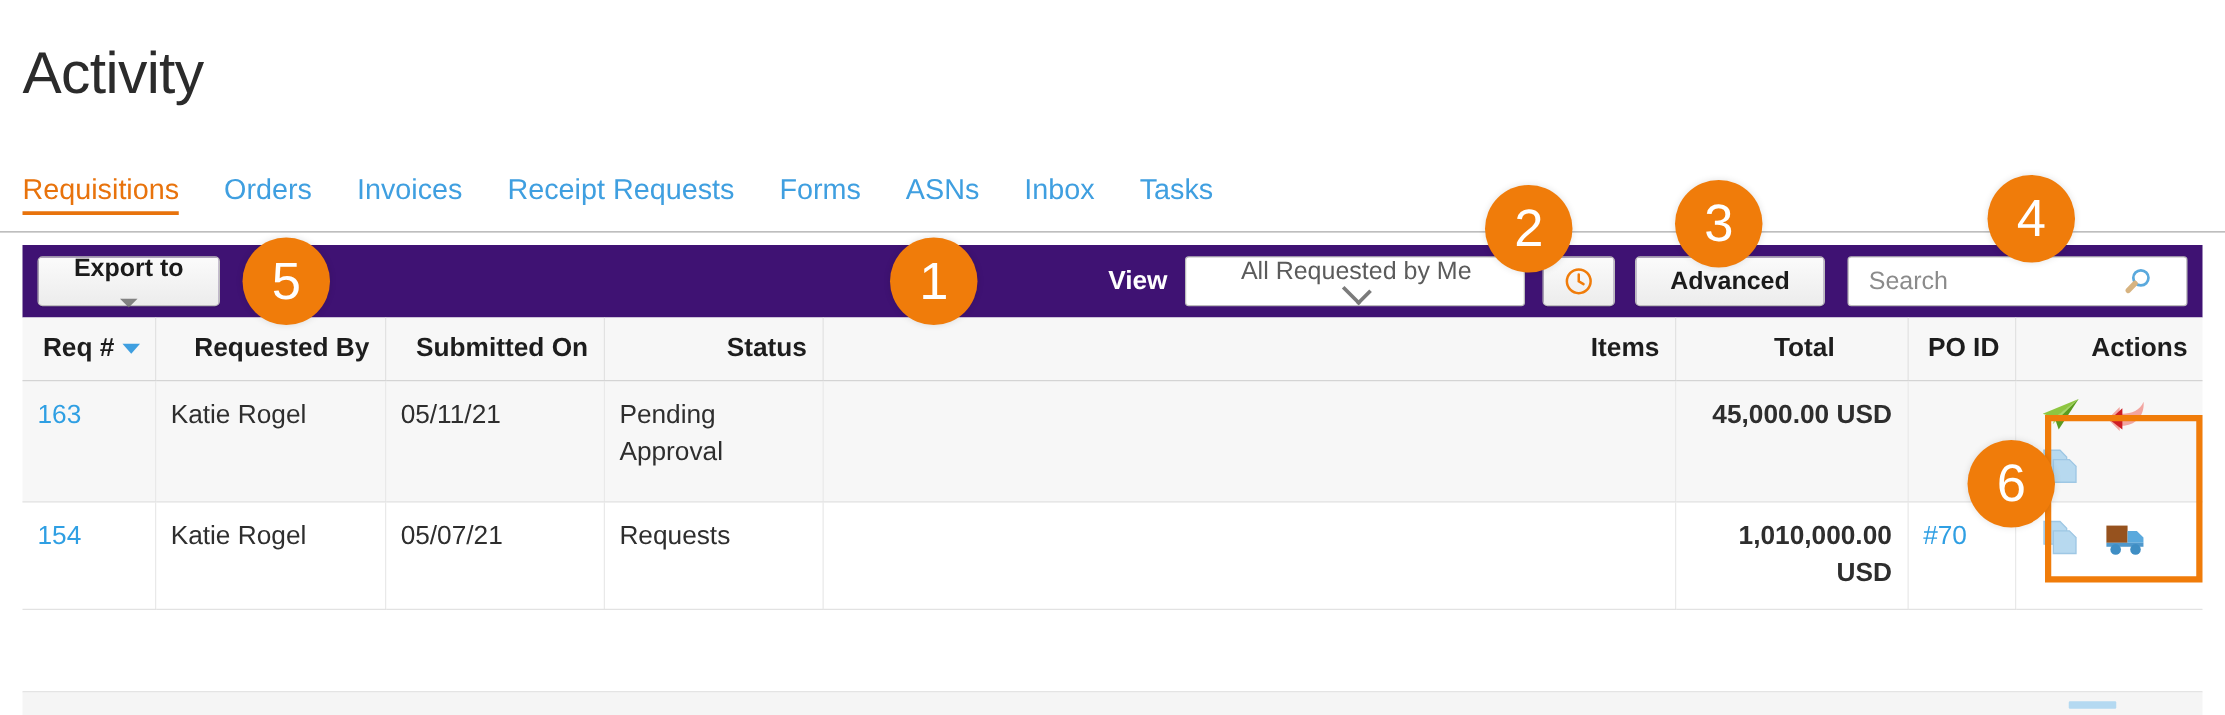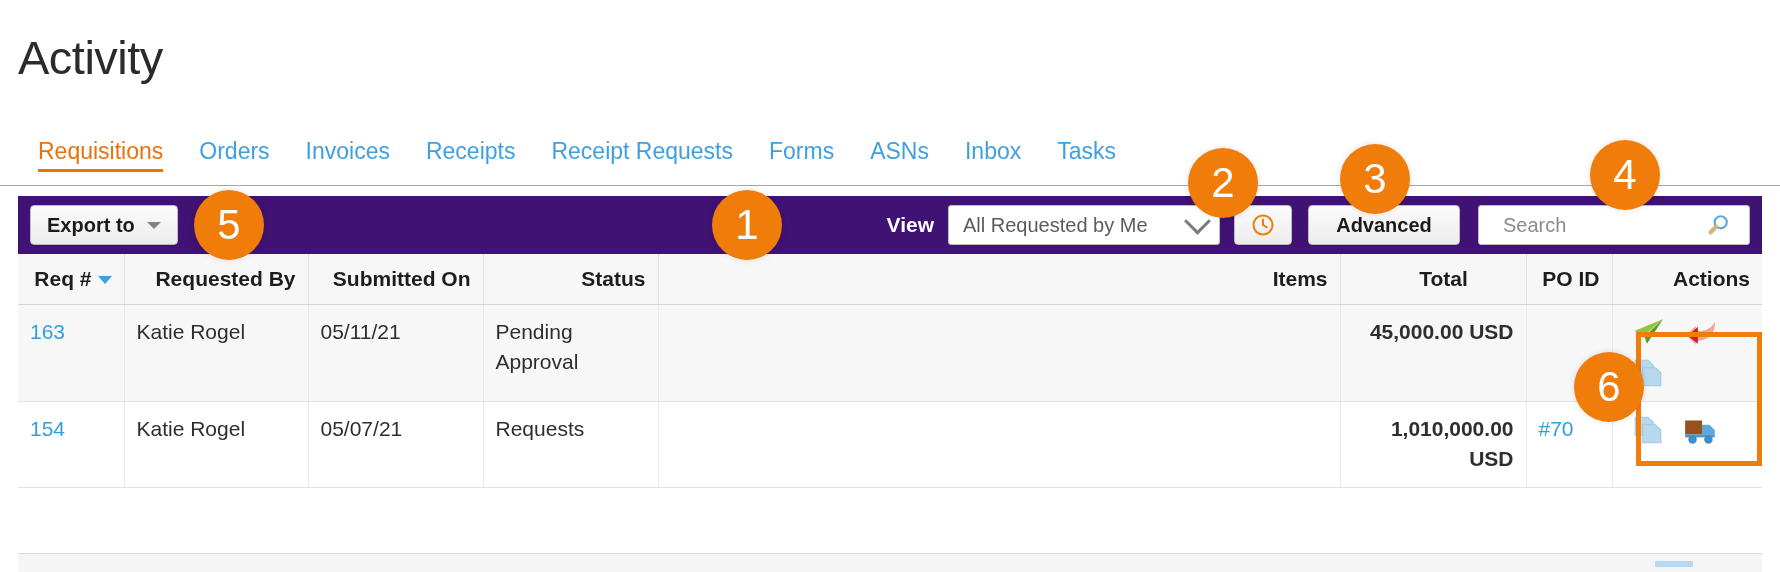--- a/index.html
+++ b/index.html
@@ -39,21 +39,21 @@
     white-space: nowrap;
   }
   .tab {
     font-size: 23px;
     color: #3f9fe0;
     padding: 0 18px 10px 18px;
     line-height: 1.15;
     cursor: pointer;
     position: relative;
   }
-  .tab:first-child { padding-left: 0; margin-left: 20px; }
+  .tab:first-child { padding-left: 0; }
   .tab.active {
     color: #e8730c;
   }
   .tab.active::after {
     content: "";
     position: absolute;
     left: 0;
     right: 18px;
     bottom: 2px;
     height: 3px;
@@ -90,21 +90,21 @@
     font-weight: bold;
     height: 40px;
     display: inline-flex;
     align-items: center;
     justify-content: center;
     padding: 0 16px;
     cursor: pointer;
     box-sizing: border-box;
     box-shadow: 0 1px 0 rgba(0,0,0,0.12);
   }
-  .export-btn { min-width: 146px; gap: 12px; }
+  .export-btn { min-width: 146px; gap: 12px; flex-direction: column; }
   .caret-down {
     width: 0; height: 0;
     border-left: 7px solid transparent;
     border-right: 7px solid transparent;
     border-top: 7px solid #6f6f6f;
     display: inline-block;
     opacity: .85;
   }
   .toolbar-spacer { flex: 1 1 auto; }
 
@@ -123,20 +123,21 @@
     border: 1px solid #bdbdbd;
     border-radius: 3px;
     display: flex;
     align-items: center;
     justify-content: space-between;
     padding: 0 12px 0 14px;
     box-sizing: border-box;
     font-size: 20px;
     color: #5b5b5b;
     cursor: pointer;
+    flex-direction: column;
   }
   .chev {
     width: 16px; height: 16px;
     border-right: 3px solid #7b7b7b;
     border-bottom: 3px solid #7b7b7b;
     transform: rotate(45deg) translate(-3px,-3px);
   }
   .icon-btn {
     width: 58px;
     height: 40px;
@@ -148,21 +149,21 @@
   .adv-btn { margin-left: 16px; min-width: 152px; }
   .search-wrap {
     margin-left: 18px;
     width: 272px;
     height: 40px;
     background: #ffffff;
     border: 1px solid #bdbdbd;
     border-radius: 3px;
     display: flex;
     align-items: center;
-    justify-content: center;
+    justify-content: flex-start;
     padding: 0 10px 0 14px;
     box-sizing: border-box;
   }
   .search-input {
     border: 0;
     outline: 0;
     font-size: 20px;
     font-family: "Liberation Sans", sans-serif;
     color: #6b6b6b;
     background: transparent;
@@ -288,21 +289,20 @@
 </style>
 </head>
 <body>
 
 <div class="page-title">Activity</div>
 
 <div class="tabs">
   <div class="tab active"><span>Requisitions</span></div>
   <div class="tab"><span>Orders</span></div>
   <div class="tab"><span>Invoices</span></div>
-  <div class="tab"><span>Receipts</span></div>
   <div class="tab"><span>Receipt Requests</span></div>
   <div class="tab"><span>Forms</span></div>
   <div class="tab"><span>ASNs</span></div>
   <div class="tab"><span>Inbox</span></div>
   <div class="tab"><span>Tasks</span></div>
 </div>
 <div class="tabs-rule"></div>
 
 <div class="toolbar">
 

